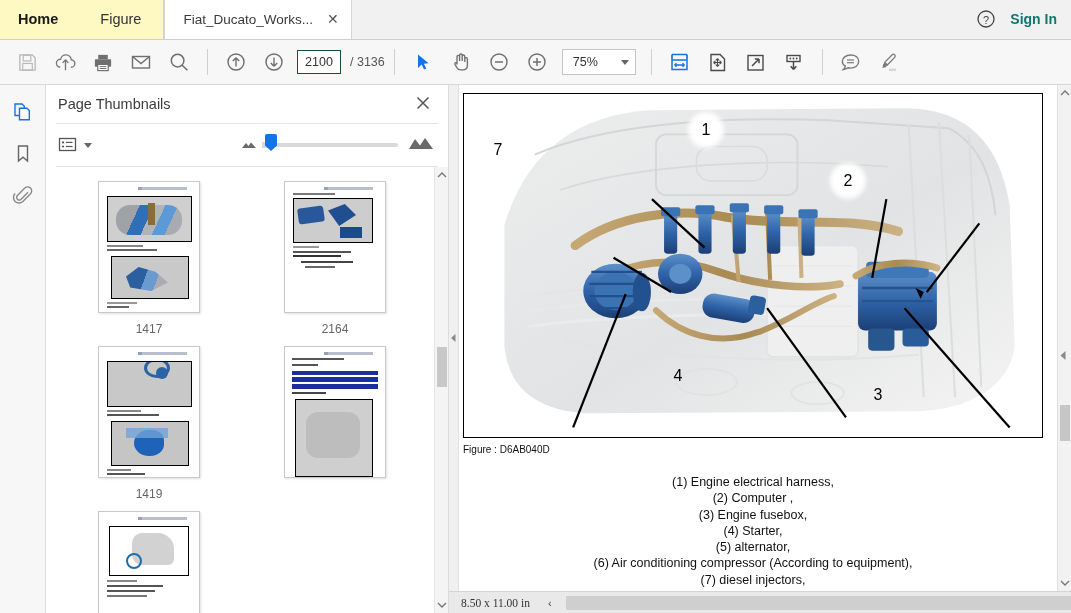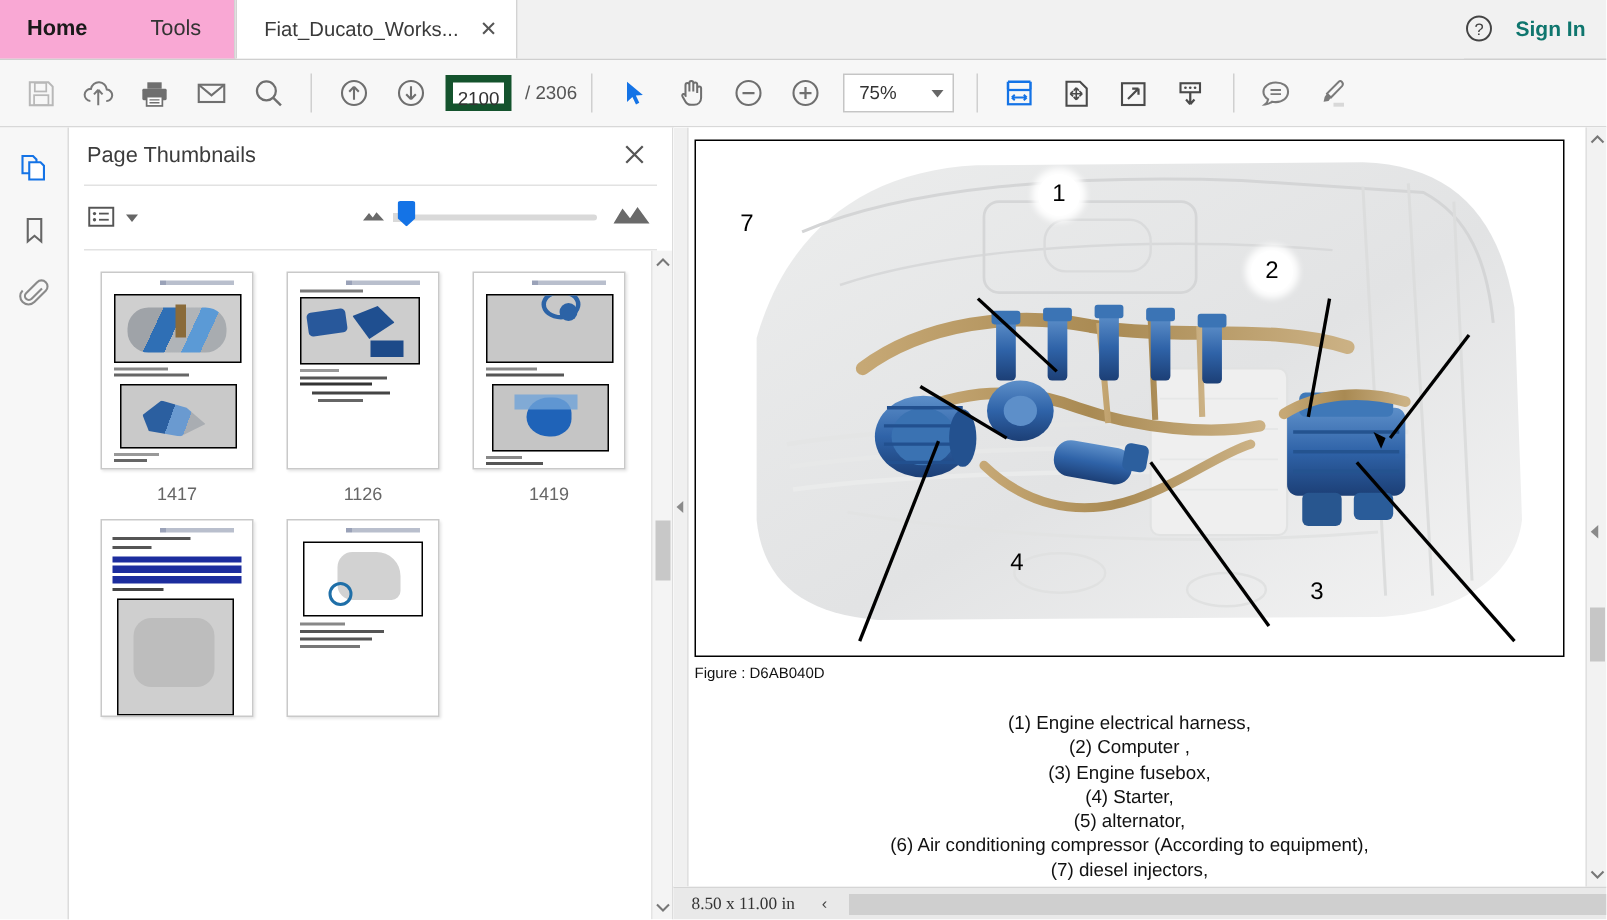--- a/index.html
+++ b/index.html
@@ -18,21 +18,21 @@
   }
   .tab {
     height: 40px; display: flex; align-items: center; padding: 0 22px;
     font-size: 14.5px; color: #303030; cursor: default; position: relative;
   }
   .tab.home { font-weight: bold; color: #1a1a1a; padding: 0 20px 0 18px; }
   .tab.tools { color: #333; }
   .tab.home::after, .tab.tools::after {
     content: ""; position: absolute; right: 0; top: 8px; bottom: 8px; width: 0;
   }
-  .tabgroup-left { display: flex; background: #f9a8d4; height: 40px; border-right: 1px solid #d3d3d3;}
+  .tabgroup-left { display: flex; background: #fef9c3; height: 40px; border-right: 1px solid #d3d3d3;}
   .doctab {
     height: 40px; background: #ffffff; display: flex; align-items: center;
     padding: 0 10px 0 18px; border-left: 1px solid #d3d3d3; border-right: 1px solid #d3d3d3;
     min-width: 170px; position: relative;
   }
   .doctab .title { font-size: 13.5px; color: #3a3a3a; white-space: nowrap; }
   .doctab .closex {
     margin-left: 12px; width: 16px; height: 16px; display: flex; align-items: center;
     justify-content: center; color: #555; font-size: 14px; line-height: 1; cursor: pointer;
   }
@@ -46,21 +46,21 @@
     height: 45px; background: #f7f7f7; border-bottom: 1px solid #d8d8d8;
     display: flex; align-items: center; padding: 0 8px; flex: 0 0 45px; gap: 0px;
   }
   .tbtn {
     width: 38px; height: 34px; display: flex; align-items: center; justify-content: center;
     cursor: pointer; border-radius: 2px;
   }
   .tbtn svg { display: block; }
   .sep { width: 1px; height: 26px; background: #d0d0d0; margin: 0 9px; }
   .pagebox {
-    width: 44px; height: 24px; border: 5px solid #14532d; background: #fff;
+    width: 44px; height: 24px; border: 1px solid #14532d; background: #fff;
     font-size: 12.5px; color: #333; text-align: center; line-height: 22px; margin-left: 4px;
   }
   .pagetotal { font-size: 12.5px; color: #555; margin-left: 9px; white-space: nowrap;}
   .zoombox {
     width: 74px; height: 26px; border: 1px solid #c5c5c5; background: #fff;
     display: flex; align-items: center; justify-content: space-between;
     padding: 0 6px 0 10px; margin: 0 6px; font-size: 12.5px; color: #333; gap: 20px;
   }
   .caret { width: 0; height: 0; border-left: 4.5px solid transparent; border-right: 4.5px solid transparent;
            border-top: 5px solid #666; }
@@ -90,21 +90,21 @@
   .slider-track { width: 130px; height: 4px; background: #d9d9d9; border-radius: 2px; position: relative; }
   .slider-track::before { content:""; position:absolute; left:-6px; top:-1px; width:6px; height:6px; background:#d9d9d9;}
   .slider-thumb {
     position: absolute; left: -3px; top: -9px; width: 12px; height: 17px; background: #1473e6;
     border-radius: 2px 2px 3px 3px; clip-path: polygon(0 0,100% 0,100% 68%,50% 100%,0 68%);
     cursor: pointer;
   }
 
   .thumbs-scroll { flex: 1; overflow: hidden; position: relative; display: flex; }
   .thumbs-grid {
-    flex: 1; display: grid; grid-template-columns: 1fr 1fr 1fr; padding: 14px 6px 0 10px;
+    flex: 1; display: grid; grid-template-columns: 1fr 1fr; padding: 14px 6px 0 10px;
     row-gap: 0; column-gap: 0; align-content: start;
   }
   .thumb-cell { display: flex; flex-direction: column; align-items: center; padding-bottom: 10px; }
   .thumb-page {
     width: 102px; height: 132px; background: #fff; border: 1px solid #c9c9c9;
     box-shadow: 1px 1px 2px rgba(0,0,0,0.12); position: relative; overflow: hidden;
   }
   .thumb-label { font-size: 12px; color: #666; margin-top: 9px; }
   .thumb-hdr { position:absolute; top:5px; left:10px; right:8px; height:3px;
     background: linear-gradient(90deg,transparent 0 35%, #9aa2b8 35% 40%, #b9bfcd 40% 95%, transparent 95%); }
@@ -159,21 +159,21 @@
 <body>
 
 <div id="app">
 
   <div class="tabbar">
     <div class="tabgroup-left">
       <div class="tab home">
         <span>Home</span>
       </div>
       <div class="tab tools">
-        <span>Tools</span>
+        <span>Figure</span>
       </div>
     </div>
     <div class="doctab">
       <span class="title">Fiat_Ducato_Works...</span>
       <span class="closex">✕</span>
     </div>
     <div class="tabbar-fill"></div>
     <div class="tabbar-right">
       <span class="helpbtn">
         <svg width="20" height="20" viewBox="0 0 20 20">
@@ -229,21 +229,21 @@
           <path d="M11 15.5V6.8M11 6.8 7.8 10.1M11 6.8l3.2 3.3" fill="none" stroke="#6f6f6f" stroke-width="1.4"></path>
         </svg>
     </div>
     <div class="tbtn">
       <svg width="22" height="22" viewBox="0 0 22 22">
           <circle cx="11" cy="11" r="8" fill="none" stroke="#6f6f6f" stroke-width="1.4"></circle>
           <path d="M11 6.5v8.7M11 15.2 7.8 11.9M11 15.2l3.2-3.3" fill="none" stroke="#6f6f6f" stroke-width="1.4"></path>
         </svg>
     </div>
     <div class="pagebox">2100</div>
-    <span class="pagetotal">/ 2306</span>
+    <span class="pagetotal">/ 3136</span>
 
     <div class="sep"></div>
 
     <div class="tbtn">
       <svg width="20" height="20" viewBox="0 0 20 20">
           <path d="M5 2.5 5 16 8.6 12.6 11 17.6 13.2 16.5 10.9 11.7 15.6 11.3z" fill="#1473e6"></path>
         </svg>
     </div>
     <div class="tbtn">
       <svg width="22" height="22" viewBox="0 0 22 22">
@@ -407,21 +407,21 @@
                 <div style="position:absolute;left:4px;top:8px;width:26px;height:16px;background:#28589b;border-radius:3px;transform:rotate(-8deg)"></div>
                 <div style="position:absolute;left:34px;top:5px;width:28px;height:22px;background:#1f4f90;clip-path:polygon(0 30%,60% 0,100% 50%,40% 100%)"></div>
                 <div style="position:absolute;left:46px;top:28px;width:22px;height:11px;background:#1d4a89;"></div>
               </div>
               <div style="position:absolute;left:8px;top:64px;width:26px;height:2px;background:#999"></div>
               <div style="position:absolute;left:8px;top:69px;width:58px;height:2px;background:#555"></div>
               <div style="position:absolute;left:8px;top:73px;width:48px;height:2px;background:#333"></div>
               <div style="position:absolute;left:16px;top:79px;width:52px;height:2px;background:#444"></div>
               <div style="position:absolute;left:20px;top:84px;width:30px;height:2px;background:#666"></div>
             </div>
-            <div class="thumb-label">1126</div>
+            <div class="thumb-label">2164</div>
           </div>
 
           <div class="thumb-cell">
             <div class="thumb-page">
               <div class="thumb-hdr"></div>
               <div style="position:absolute;left:8px;top:14px;width:85px;height:46px;border:1.2px solid #000;background:#c8c8c8;overflow:hidden;">
                 <div style="position:absolute;left:36px;top:-4px;width:26px;height:20px;border:3px solid #2c63a6;border-radius:50%;"></div>
                 <div style="position:absolute;left:48px;top:5px;width:12px;height:12px;background:#2c63a6;border-radius:50%"></div>
               </div>
               <div style="position:absolute;left:8px;top:63px;width:34px;height:2px;background:#888"></div>

